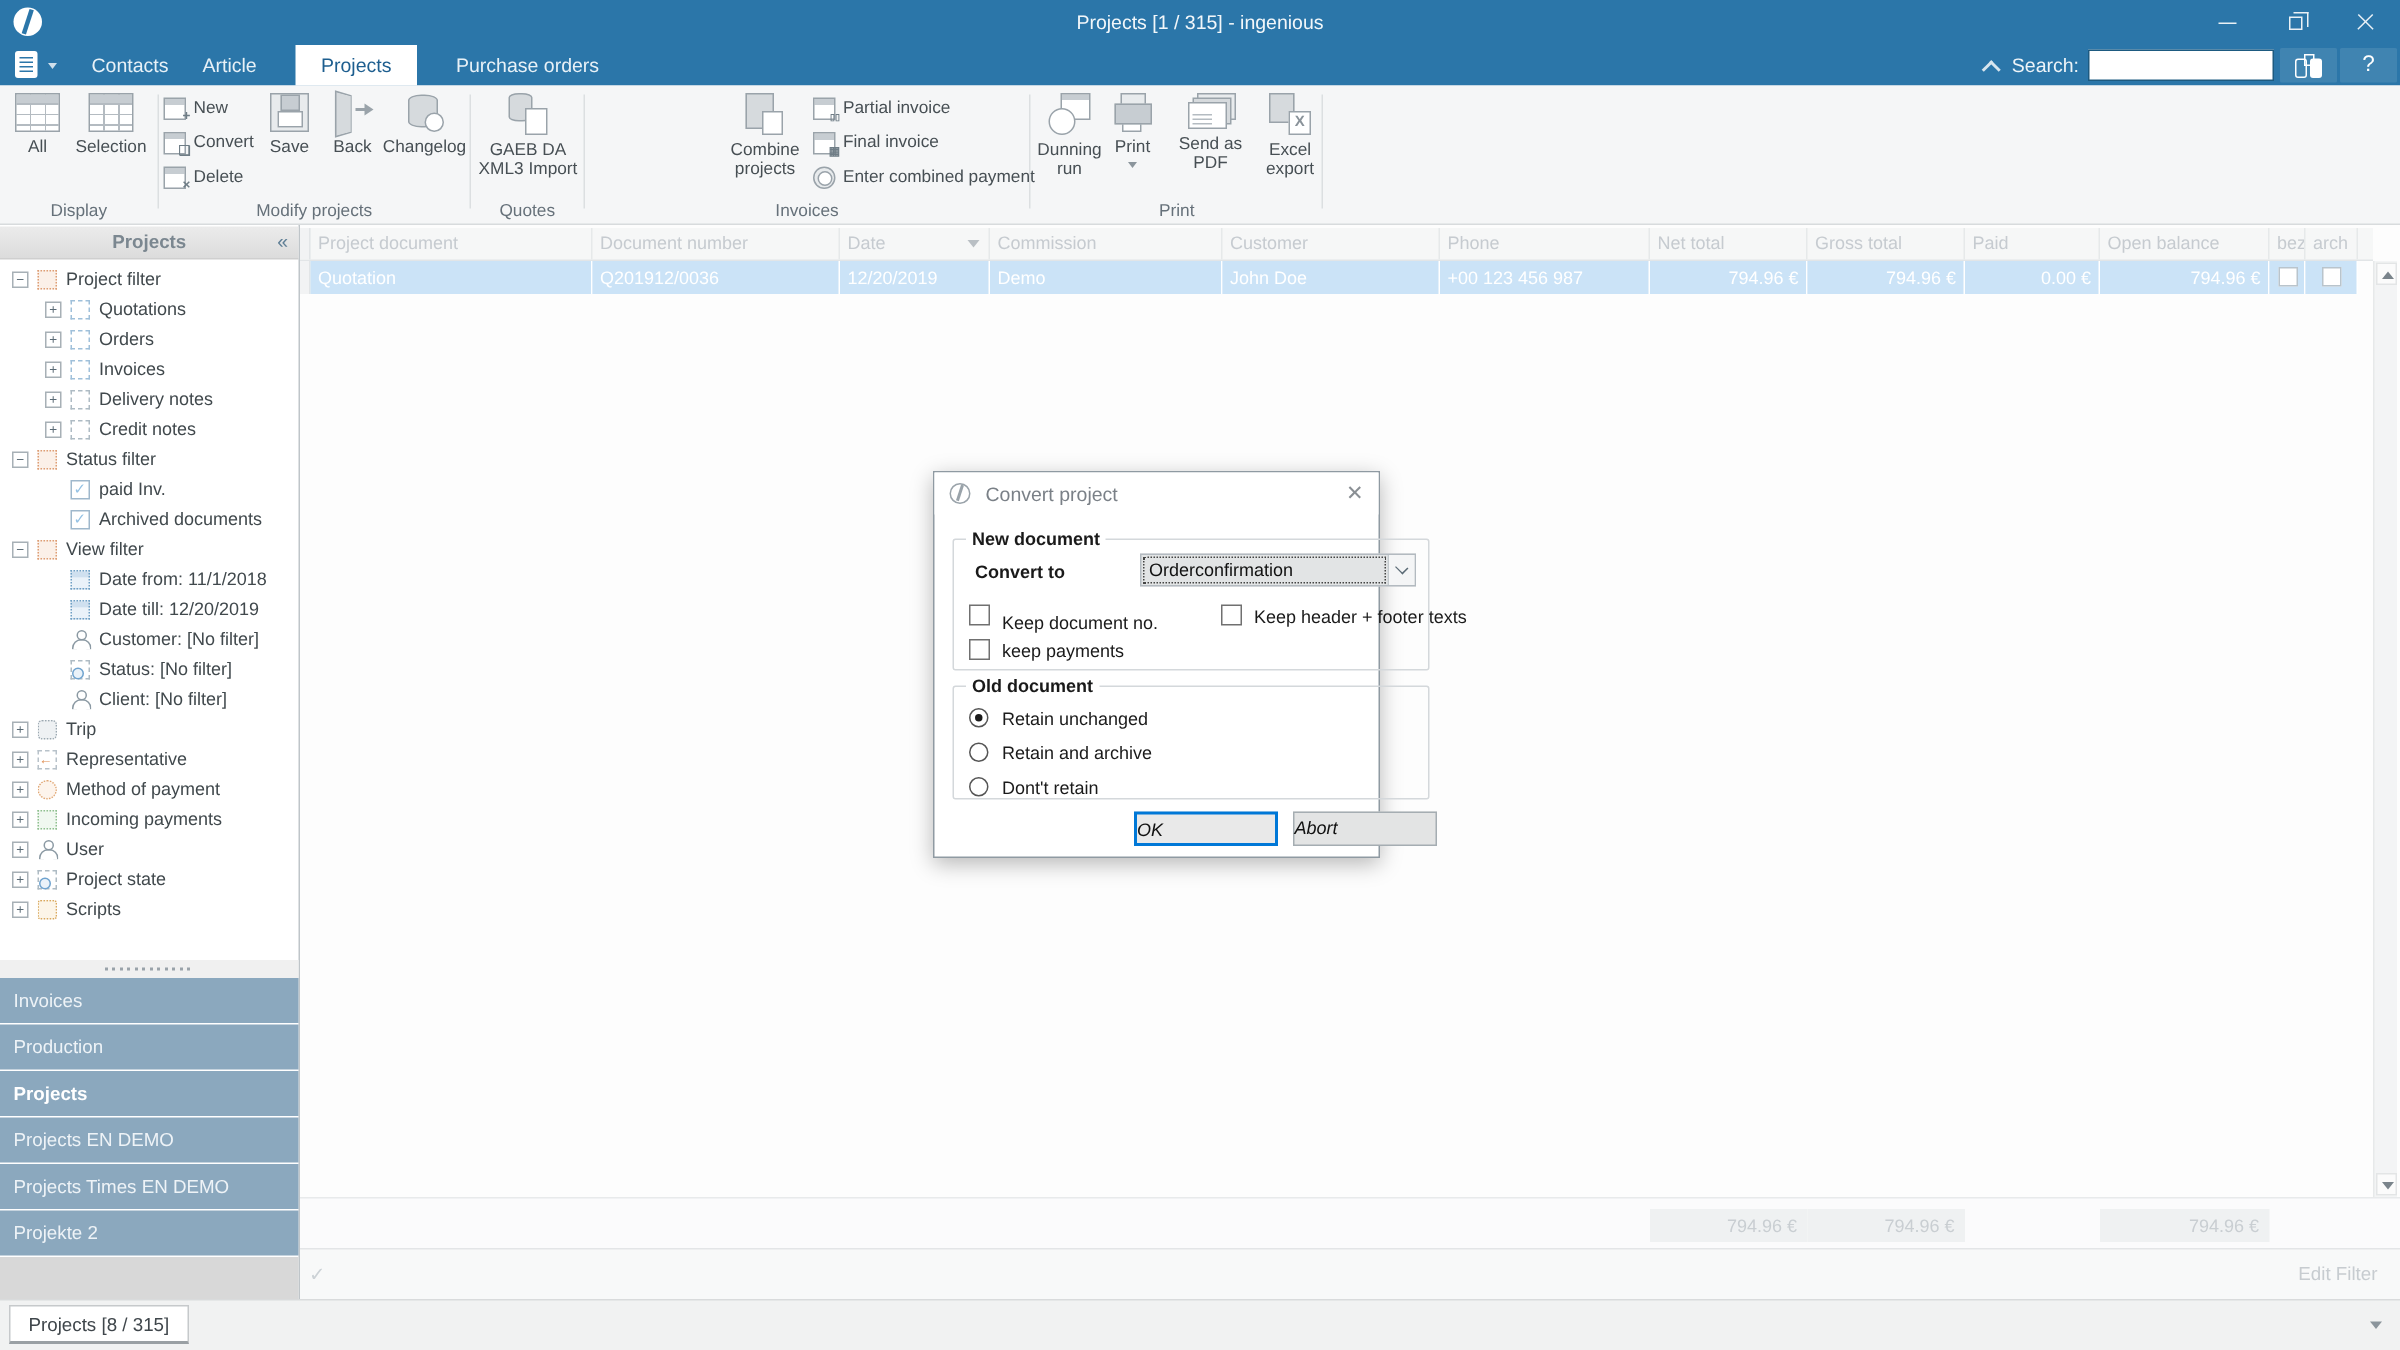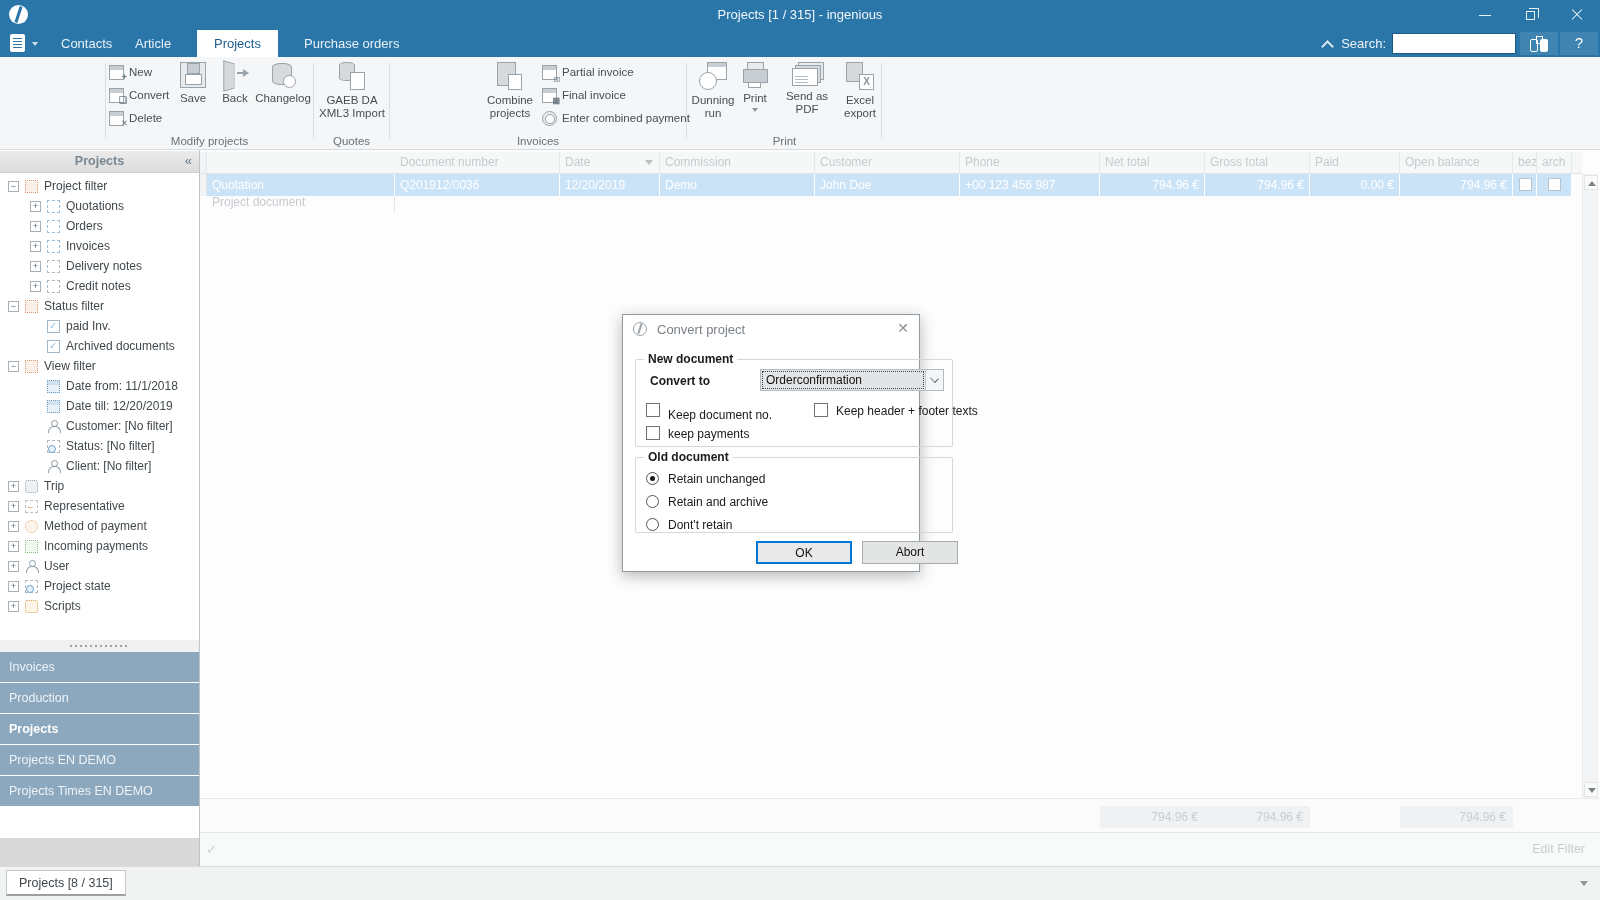--- a/index.html
+++ b/index.html
@@ -161,21 +161,21 @@
   #gb-old { top:142px; height:76px; }
   #convert-label { position:absolute; left:14px; top:14px; font-size:12px; font-weight:bold; color:#1a1a1a; }
   #combo { position:absolute; left:124px; top:9px; width:184px; height:22px; background:#e2e4e5; border:1px solid #b3bac0; cursor:pointer; }
   #combo .cval { position:absolute; left:2px; top:2px; right:20px; bottom:2px; outline:1px dotted #444; line-height:17px; font-size:12px; color:#111; padding-left:3px; background:#e2e4e5; }
   #combo .cbtn { position:absolute; right:0; top:0; width:18px; height:20px; background:#f4f5f6; border-left:1px solid #c3c9cd; }
   #combo .cbtn::after { content:""; position:absolute; left:5px; top:7px; width:6px; height:6px; border-right:1.6px solid #5a6a75; border-bottom:1.6px solid #5a6a75; transform:rotate(45deg) scale(1,0.8); margin-top:-2px; }
   .dchk { position:absolute; width:14px; height:14px; border:1px solid #707070; background:#fff; cursor:pointer; }
   .dlbl { position:absolute; font-size:12px; color:#1a1a1a; white-space:nowrap; }
   .dradio { position:absolute; width:13px; height:13px; border:1px solid #555; border-radius:50%; background:#fff; cursor:pointer; }
   .dradio.sel::after { content:""; position:absolute; left:3px; top:3px; width:5px; height:5px; border-radius:50%; background:#1a1a1a; }
-  .dbtn { position:absolute; top:226px; width:96px; height:23px; font-size:12px; color:#111; text-align:center; line-height:21px; cursor:pointer; }
+  .dbtn { position:absolute; top:226px; width:96px; height:23px; font-size:12px; color:#111; text-align:left; line-height:21px; cursor:pointer;font-style:italic; }
   #btn-ok { left:133px; background:#e9e9e9; border:2px solid #0078d7; }
   #btn-abort { left:239px; background:#e3e4e4; border:1px solid #a5adb2; }
 </style>
 </head>
 <body>
 
 <div id="titlebar">
   <div id="app-logo"></div>
   <div id="win-title">Projects [1 / 315] - ingenious</div>
   <div class="winbtn" id="btn-min">
@@ -202,20 +202,31 @@
   <div class="bluebtn" id="btn-binoculars">
       <span class="binoc"></span>
     </div>
   <div class="bluebtn" id="btn-help">
       <span class="help-q">?</span>
     </div>
 </div>
 
 <div id="ribbon">
 
+  <div class="rgroup" style="left:0;width:105px">
+    <div class="bigbtn" style="left:6px;width:38px">
+      <div class="ric i-table"></div>
+      <div>All</div>
+    </div>
+    <div class="bigbtn" style="left:46px;width:56px">
+      <div class="ric i-table"></div>
+      <div>Selection</div>
+    </div>
+    <div class="glabel">Display</div>
+  </div>
   <div class="gsep" style="left:105px"></div>
 
   <div class="rgroup" style="left:106px;width:207px">
     <div class="smallbtn" style="left:3px;top:5px">
       <span class="sic add"></span>
         <span>New</span>
     </div>
     <div class="smallbtn" style="left:3px;top:28px">
       <span class="sic copy"></span>
         <span>Convert</span>
@@ -418,28 +429,29 @@
         <span>Scripts</span>
       </div>
     </div>
   <div id="side-splitter"></div>
   <div id="panels">
       <div class="panelbtn">Invoices</div>
       <div class="panelbtn">Production</div>
       <div class="panelbtn active">Projects</div>
       <div class="panelbtn">Projects EN DEMO</div>
       <div class="panelbtn">Projects Times EN DEMO</div>
+      <div class="panelbtn">Projekte 2</div>
     </div>
   <div id="side-filler"></div>
 </div>
 
 <div id="main">
   <div id="ghead">
       <div class="indcell" style="top: 0px; height: 21px;"></div>
-      <div class="hcell" style="left: 7px; width: 188px; margin-top: 40px;"><span>Project document</span></div>
+      <div class="hcell" style="left: 7px; width: 188px;"><span>Project document</span></div>
       <div class="hcell" style="left: 195px; width: 165px;"><span>Document number</span></div>
       <div class="hcell" style="left: 360px; width: 100px;"><span>Date</span><span class="hsort"></span></div>
       <div class="hcell" style="left: 460px; width: 155px;"><span>Commission</span></div>
       <div class="hcell" style="left: 615px; width: 145px;"><span>Customer</span></div>
       <div class="hcell" style="left: 760px; width: 140px;"><span>Phone</span></div>
       <div class="hcell" style="left: 900px; width: 105px;"><span>Net total</span></div>
       <div class="hcell" style="left: 1005px; width: 105px;"><span>Gross total</span></div>
       <div class="hcell" style="left: 1110px; width: 90px;"><span>Paid</span></div>
       <div class="hcell" style="left: 1200px; width: 113px;"><span>Open balance</span></div>
       <div class="hcell" style="left: 1313px; width: 24px;"><span>bez</span></div>

